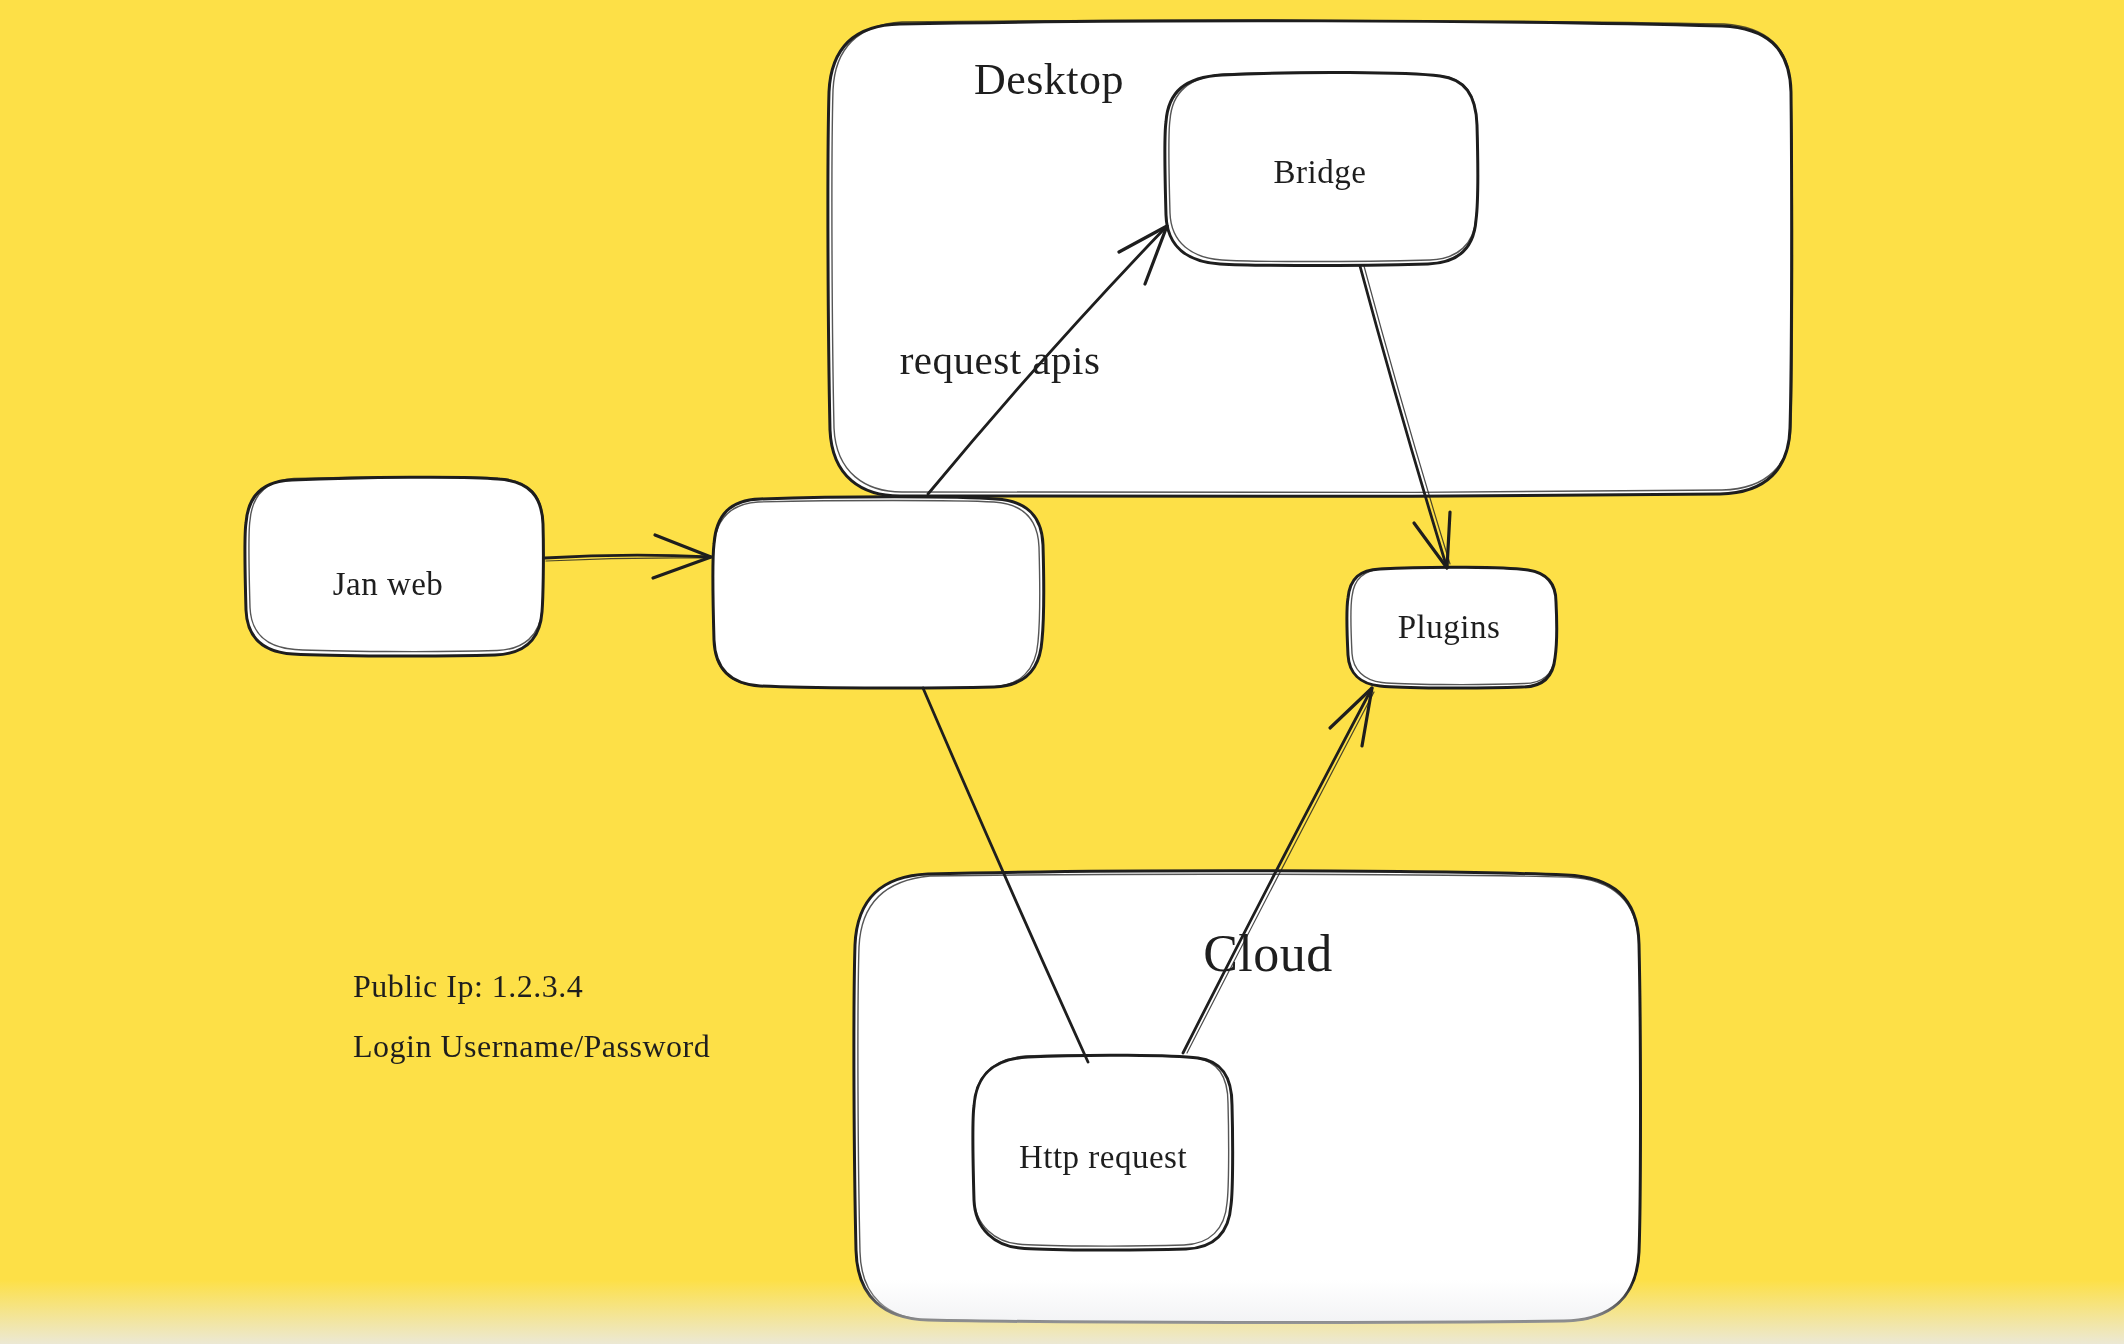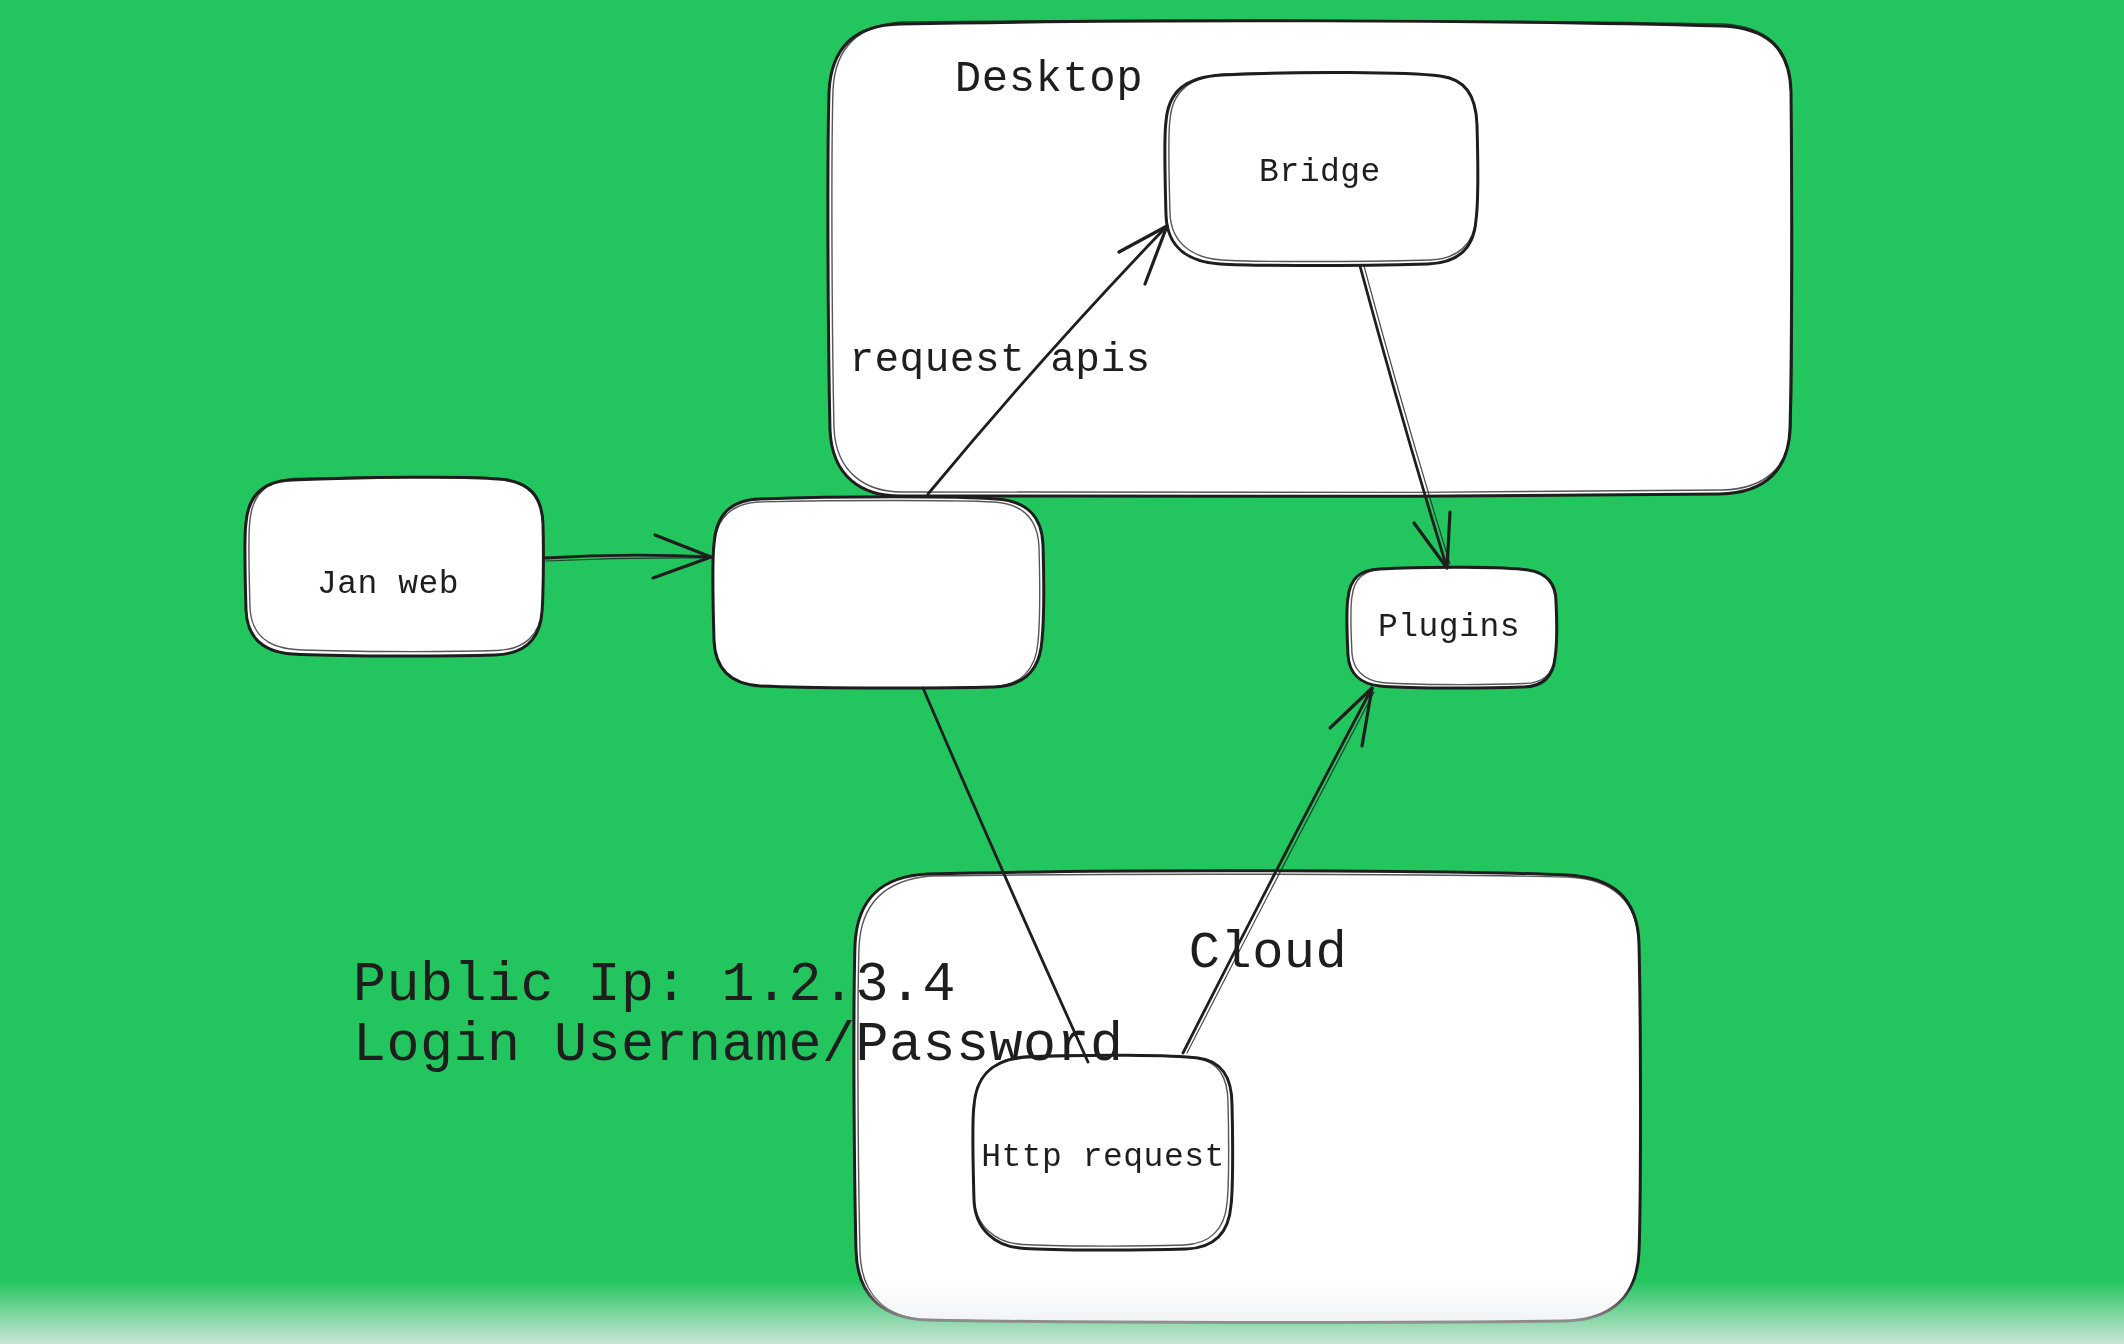--- a/index.html
+++ b/index.html
@@ -1,22 +1,22 @@
 <!DOCTYPE html>
 <html><head>
 <meta charset="utf-8">
 <style>
   html, body { margin: 0; padding: 0; background: #ffffff; }
   .canvas {
     position: relative;
     width: 2124px;
     height: 1344px;
-    background: #22c55e;
+    background: #fde047;
     overflow: hidden;
-    font-family: Liberation Mono, monospace;
+    font-family: Liberation Serif, serif;
     color: #1e1e1e;
   }
   svg.scene { position: absolute; left: 0; top: 0; width: 2124px; height: 1344px; }
 
   .shape-main {
     fill: #ffffff;
     stroke: #1e1e1e;
     stroke-width: 3;
     stroke-linecap: round;
     stroke-linejoin: round;
@@ -62,21 +62,21 @@
   }
   .lbl-node { font-size: 33px; }
   .lbl-container { font-size: 44px; }
   .lbl-container-sm { font-size: 52px; }
   .lbl-edge { font-size: 41px; }
 
   .note {
     position: absolute;
     left: 353px;
     top: 956px;
-    font-size: 55px;
+    font-size: 32px;
     line-height: 60px;
     color: #1e1e1e;
     letter-spacing: 0.5px;
     white-space: nowrap;
     user-select: none;
   }
 
   .bottom-fade {
     position: absolute;
     left: 0; right: 0; bottom: 0;

